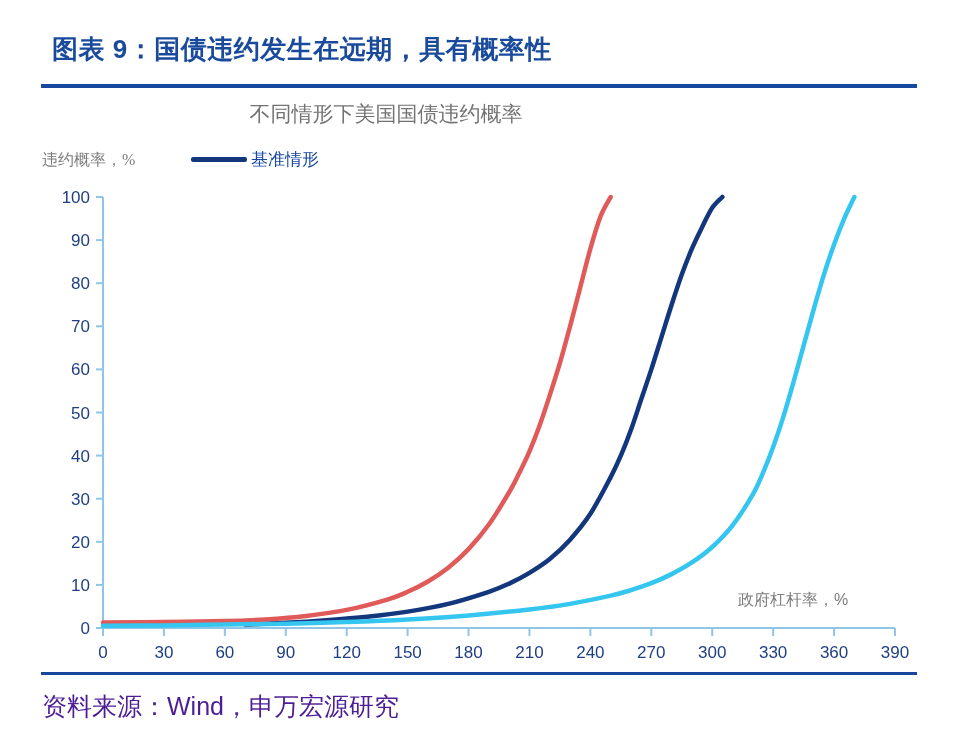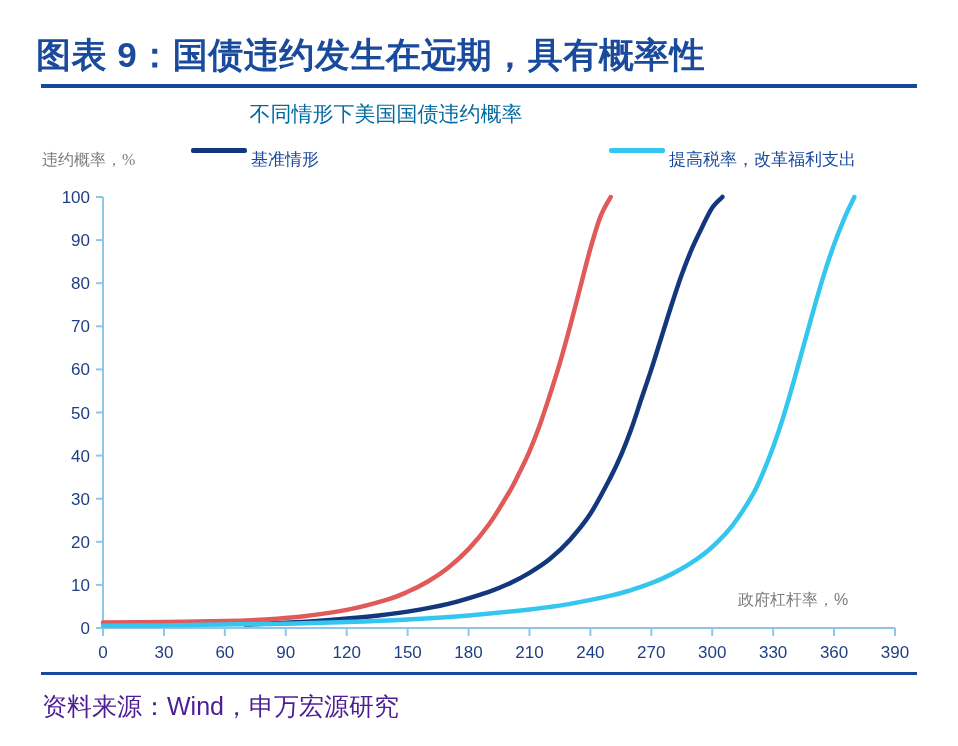--- a/index.html
+++ b/index.html
@@ -15,44 +15,44 @@
   }
   .page {
     position: relative;
     width: 958px;
     height: 746px;
     box-sizing: border-box;
   }
   
   .chart-title {
     position: absolute;
-    left: 36px;
+    left: 52px;
     top: 32px;
-    font-size: 35px;
+    font-size: 26px;
     font-weight: bold;
     color: #1a4a9c;
     letter-spacing: 0.5px;
     white-space: nowrap;
   }
   .title-rule {
     position: absolute;
     left: 41px;
     top: 84px;
     width: 876px;
     height: 4px;
     background: #17479e;
   }
   .subtitle {
     position: absolute;
     left: 0;
     top: 100px;
     width: 772px;
     text-align: center;
     font-size: 21px;
-    color: #0369a1;
+    color: #737373;
     font-weight: normal;
   }
   
   .legend {
     position: absolute;
     left: 42px;
     top: 146px;
     width: 880px;
     height: 30px;
     font-family: Liberation Serif, serif;
@@ -62,20 +62,21 @@
     left: 0;
     top: 4px;
     font-size: 16px;
     color: #7c7c7c;
     white-space: nowrap;
   }
   .legend-item {
     position: absolute;
     top: 2px;
     display: flex;
+    align-items: center;
     white-space: nowrap;
   }
   .legend-item.li-0 { left: 149px; }
   .legend-item.li-1 { left: 337px; }
   .legend-item.li-2 { left: 567px; }
   .legend-swatch {
     width: 56px;
     height: 5px;
     border-radius: 2px;
     margin-right: 4px;
@@ -145,24 +146,20 @@
 
   <div class="legend">
     <span class="yaxis-caption">违约概率，%</span>
 
     <span class="legend-item li-0">
       <span class="legend-swatch" style="background:#13377d;"></span>
       <span class="legend-label">基准情形</span>
     </span>
 
 
-    <span class="legend-item li-2">
-      <span class="legend-swatch" style="background:#35c6f0;"></span>
-      <span class="legend-label">提高税率，改革福利支出</span>
-    </span>
   </div>
 
   <div class="plot-wrap">
     <svg class="plot-svg" id="plot-svg" width="958" height="480">
       <g id="axes-layer">
           <line x1="103" y1="17" x2="103" y2="448" stroke="#8fc6e8" stroke-width="2"></line>
           <line x1="103" y1="448" x2="895" y2="448" stroke="#8fc6e8" stroke-width="2"></line>
           <line x1="96" y1="448" x2="103" y2="448" stroke="#8fc6e8" stroke-width="2"></line>
           <line x1="96" y1="404.9" x2="103" y2="404.9" stroke="#8fc6e8" stroke-width="2"></line>
           <line x1="96" y1="361.8" x2="103" y2="361.8" stroke="#8fc6e8" stroke-width="2"></line>

